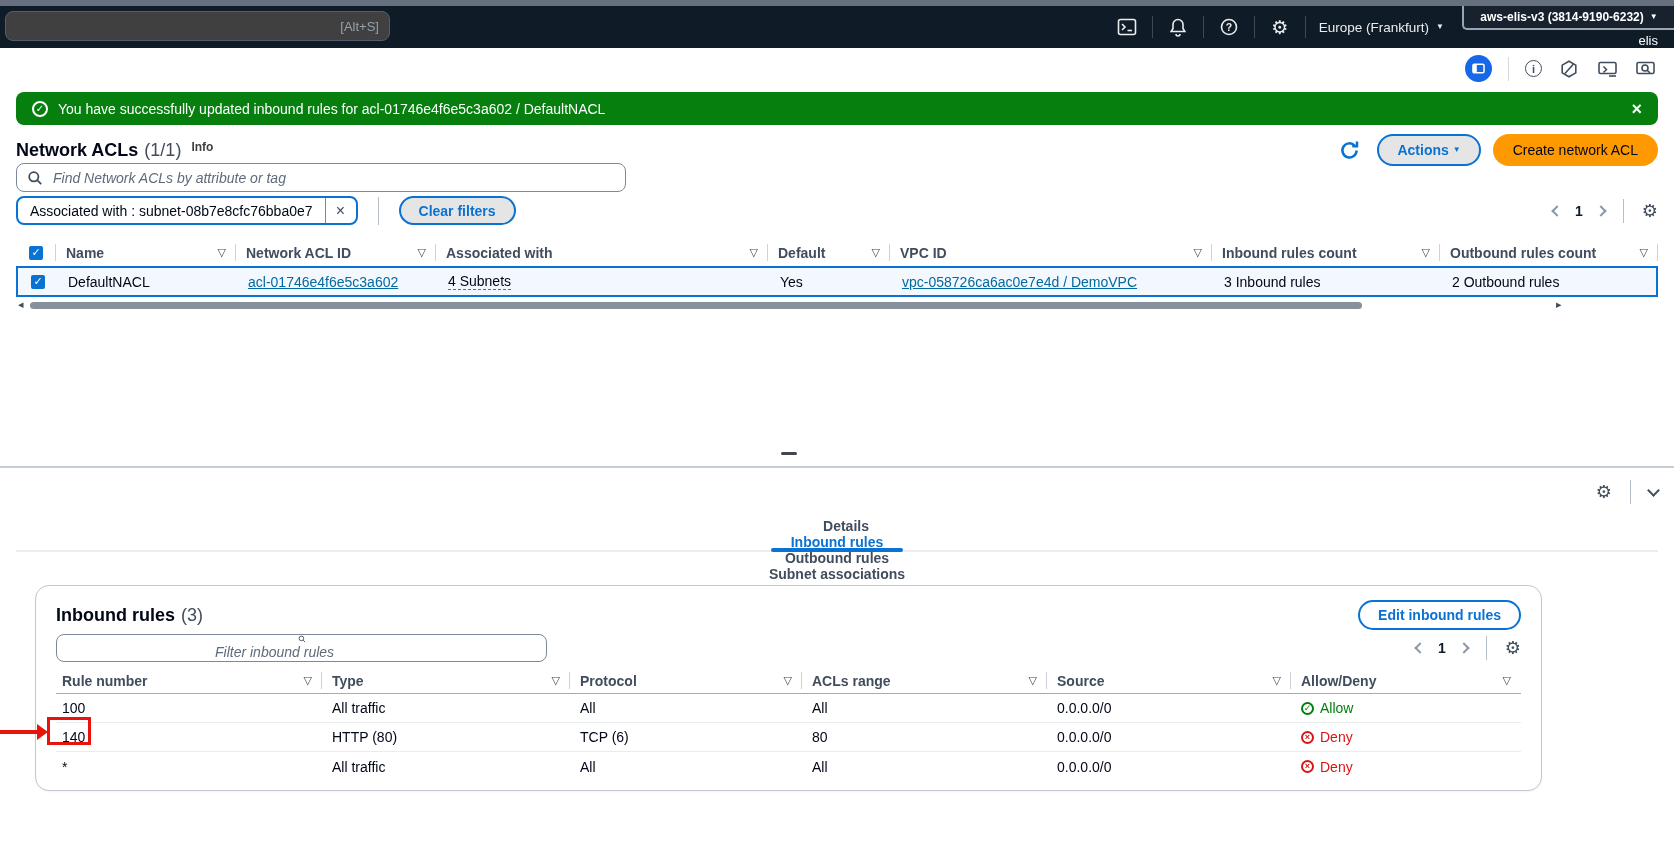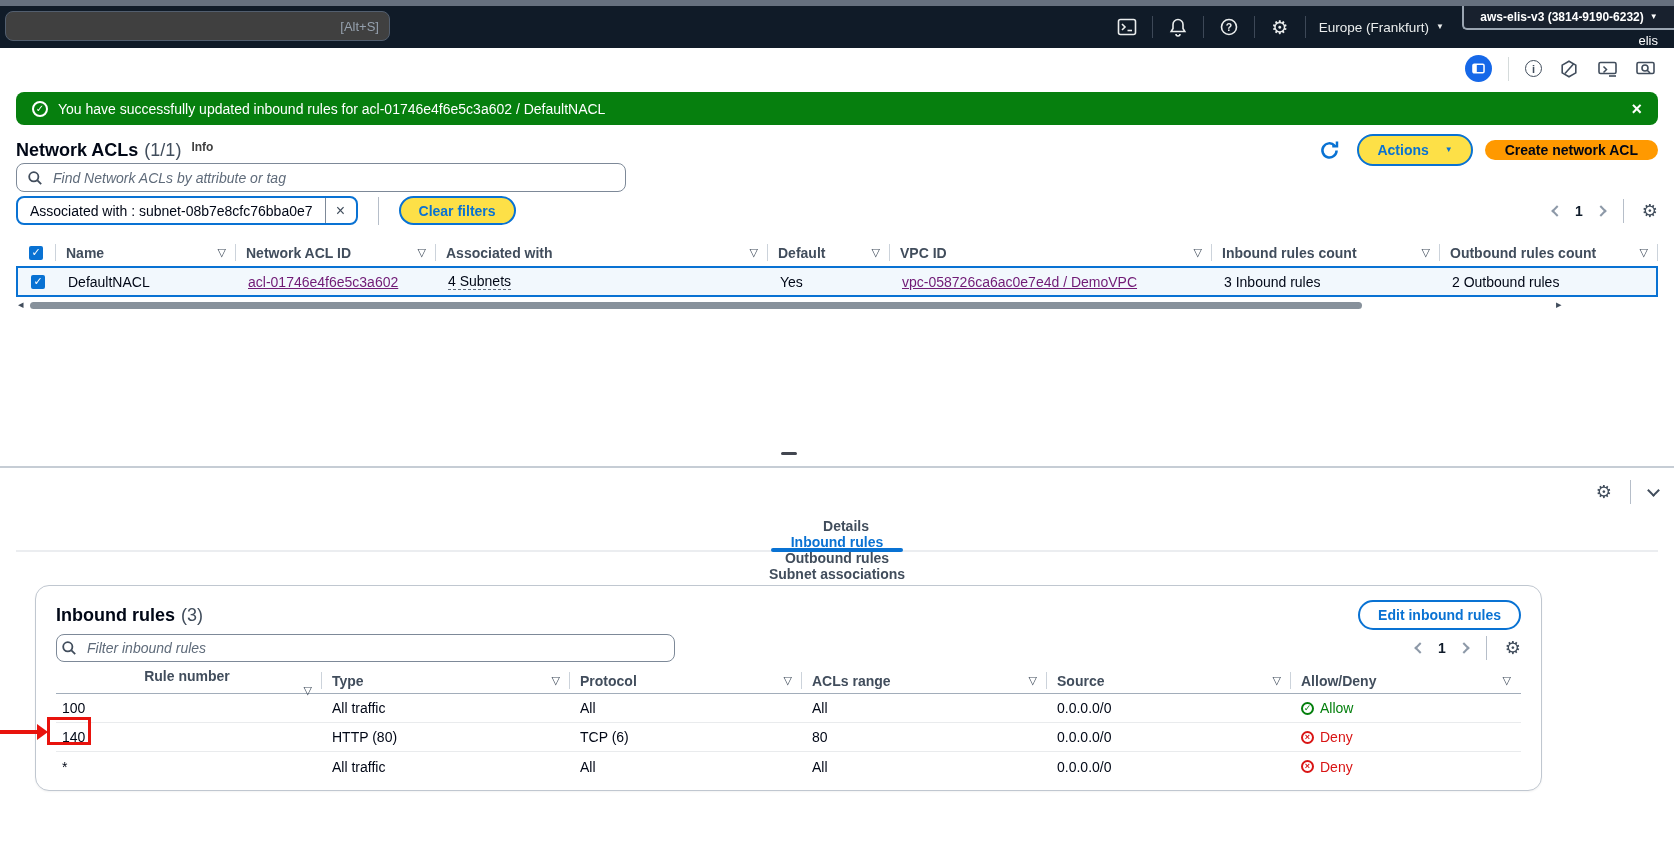--- a/index.html
+++ b/index.html
@@ -43,25 +43,25 @@
   .flash-text{margin-left:10px;font-size:14px;}
   .flash-close{margin-left:auto;font-size:18px;font-weight:700;cursor:pointer;line-height:1;}
 
   
   .page-header{position:absolute;top:133px;left:16px;width:1642px;height:34px;display:flex;align-items:center;}
   .page-title{font-size:18px;font-weight:800;color:#000716;}
   .page-count{font-size:18px;font-weight:400;color:#414d5c;margin-left:6px;}
   .info-link{font-size:12px;font-weight:700;color:#404040;margin-left:10px;position:relative;top:-3px;cursor:pointer;}
   .header-actions{margin-left:auto;display:flex;align-items:center;gap:12px;}
   .btn-icon{width:32px;height:32px;border:none;background:none;display:flex;align-items:center;justify-content:center;cursor:pointer;padding:0;}
-  .btn-secondary{height:32px;border:2px solid #0972d3;border-radius:18px;background:#fde047;color:#0972d3;
-                 font-weight:700;font-size:14px;padding:0 18px;display:flex;align-items:center;gap:16px;cursor:pointer;
+  .btn-secondary{height:32px;border:2px solid #0972d3;border-radius:18px;background:#e5e5e5;color:#0972d3;
+                 font-weight:700;font-size:14px;padding:0 18px;display:flex;align-items:center;gap:4px;cursor:pointer;
                  font-family:inherit;}
-  .btn-primary{height:20px;border:none;border-radius:18px;background:#ff9900;color:#000716;
-               font-weight:700;font-size:14px;padding:0 20px;cursor:pointer;font-family:inherit;}
+  .btn-primary{height:32px;border:none;border-radius:18px;background:#ff9900;color:#000716;
+               font-weight:400;font-size:14px;padding:0 20px;cursor:pointer;font-family:inherit;}
 
   
   .search-row{position:absolute;top:163px;left:16px;width:610px;height:29px;border:1px solid #7d8998;border-radius:8px;
               display:flex;align-items:center;padding:0 10px;background:#fff;justify-content:flex-end;}
   .search-row input{flex:1;border:none;outline:none;font-size:14px;font-family:inherit;background:transparent;margin-left:8px;color:#000716;}
   .search-row input::placeholder,.card-filter input::placeholder{font-style:italic;color:#5f6b7a;}
   .filter-row{position:absolute;top:196px;left:16px;width:1642px;height:29px;display:flex;align-items:center;}
   .filter-chip{height:29px;border:2px solid #0972d3;border-radius:8px;display:flex;align-items:center;background:#fff;}
   .chip-text{padding:0 12px;font-size:14px;color:#000716;}
   .chip-sep{width:1px;height:100%;background:#7d8998;}
@@ -81,21 +81,21 @@
   .th{display:flex;align-items:center;height:100%;padding:0 10px;position:relative;}
   .th::after{content:"";position:absolute;right:0;top:5px;height:17px;width:1px;background:#ccd3db;}
   .th-label{font-weight:700;font-size:14px;color:#414d5c;white-space:nowrap;}
   .filter-ic{margin-left:auto;font-size:11px;color:#414d5c;padding-left:10px;cursor:pointer;}
   .c0{width:40px;justify-content:center;}
   .c1{width:180px;} .c2{width:200px;} .c3{width:332px;} .c4{width:122px;} .c5{width:322px;} .c6{width:228px;} .c7{flex:1;}
   .selected-row{display:flex;height:31px;align-items:center;background:#f2f8fd;border:2px solid #0972d3;}
   .td{padding:0 10px;display:flex;align-items:center;font-size:14px;white-space:nowrap;overflow:hidden;}
   .checkbox{width:14px;height:14px;background:#0972d3;border-radius:2px;color:#fff;font-size:11px;line-height:1;
             display:flex;align-items:center;justify-content:center;cursor:pointer;}
-  a.blue-link{color:#701a75;text-decoration:underline;cursor:pointer;}
+  a.blue-link{color:#0369a1;text-decoration:underline;cursor:pointer;}
   .dashed-link{color:#000716;border-bottom:1px dashed #5f6b7a;cursor:pointer;}
 
   .hscroll{position:absolute;top:300px;left:16px;width:1642px;height:12px;}
   .scroll-arrow{position:absolute;top:-2px;font-size:11px;color:#414d5c;cursor:pointer;line-height:12px;}
   .scroll-thumb{position:absolute;left:14px;top:2px;width:1332px;height:7px;background:#87919b;border-radius:4px;cursor:pointer;}
 
   
   .split-handle{position:absolute;top:452px;left:781px;width:16px;height:3px;background:#424650;border-radius:2px;cursor:row-resize;}
   .split-line{position:absolute;top:466px;left:0;width:100%;border-top:2px solid #c6cdd5;}
   .panel-header{position:absolute;top:474px;left:16px;width:1642px;height:36px;display:flex;align-items:center;}
@@ -113,26 +113,26 @@
 
   
   .card{position:absolute;top:585px;left:35px;width:1507px;height:206px;background:#fff;border:1px solid #c0c7d0;
         border-radius:14px;padding:14px 20px;box-shadow:0 1px 2px rgba(0,7,22,.05);}
   .card-header{display:flex;align-items:center;height:30px;}
   .card-title{font-size:18px;font-weight:800;color:#000716;}
   .card-count{font-size:18px;color:#414d5c;margin-left:6px;font-weight:400;}
   .btn-edit{margin-left:auto;height:30px;border:2px solid #0972d3;border-radius:16px;background:#fff;color:#0972d3;
             font-weight:700;font-size:14px;padding:0 18px;cursor:pointer;font-family:inherit;}
   .card-controls{display:flex;align-items:center;margin-top:4px;height:28px;}
-  .card-filter{width:619px;height:28px;border:1px solid #7d8998;border-radius:8px;display:flex;align-items:center;padding:0 4px;}
+  .card-filter{width:491px;height:28px;border:1px solid #7d8998;border-radius:8px;display:flex;align-items:center;padding:0 10px;flex-direction:column;}
   .card-filter input{flex:1;border:none;outline:none;font-size:14px;font-family:inherit;background:transparent;margin-left:8px;color:#000716;}
   .itable{margin-top:6px;}
   .ithead{display:flex;height:26px;align-items:center;border-bottom:1.5px solid #a2adba;}
   .ith{display:flex;align-items:center;height:100%;padding:0 10px;position:relative;}
-  .ith:first-child{padding-left:6px;flex-direction:column;}
+  .ith:first-child{padding-left:6px;}
   .ith::after{content:"";position:absolute;right:0;top:4px;height:17px;width:1px;background:#ccd3db;}
   .ith:last-child::after{display:none;}
   .i0{width:266px;} .i1{width:248px;} .i2{width:232px;} .i3{width:245px;} .i4{width:244px;} .i5{flex:1;}
   .irow{display:flex;height:29px;align-items:center;border-bottom:1px solid #e9ebed;}
   .irow:last-child{border-bottom:none;}
   .itd{padding:0 10px;font-size:14px;display:flex;align-items:center;white-space:nowrap;}
   .itd:first-child{padding-left:6px;}
   .status{display:flex;align-items:center;gap:6px;font-size:14px;}
   .status-ic{width:13px;height:13px;border-radius:50%;border:2px solid currentColor;display:flex;align-items:center;
              justify-content:center;font-size:9px;font-weight:700;line-height:1;}

